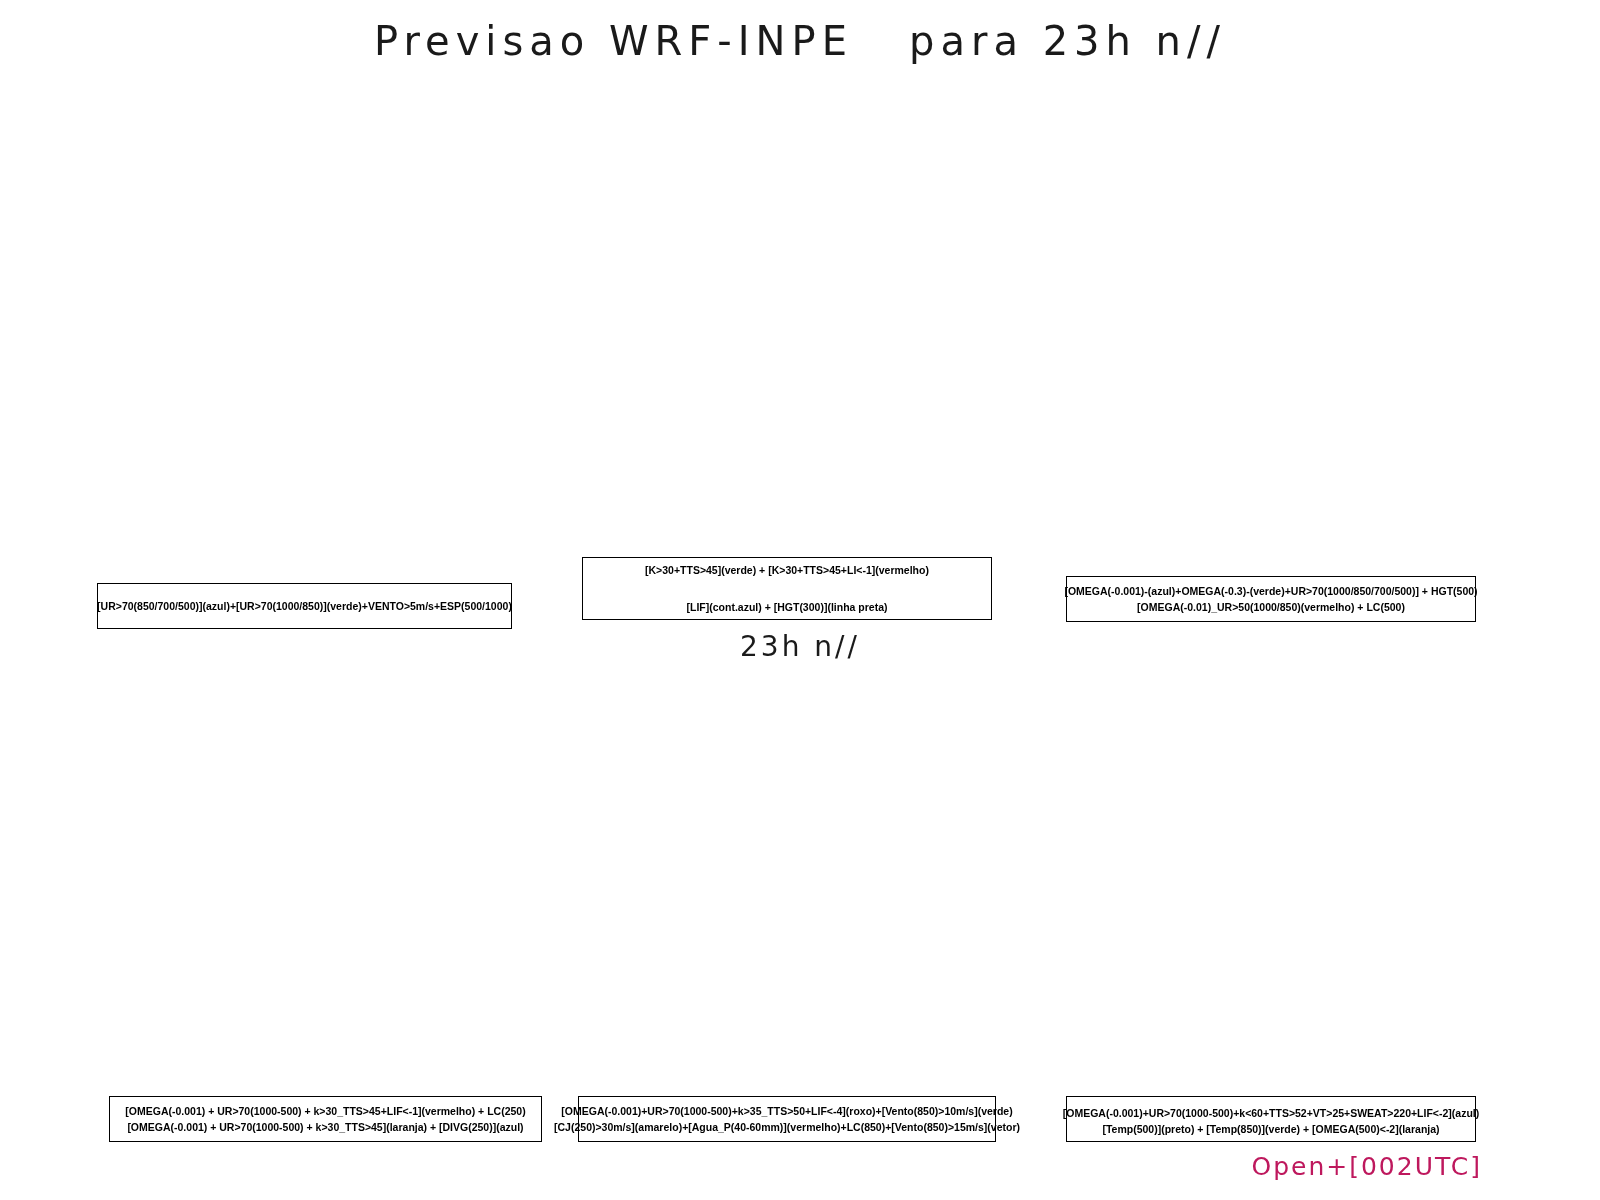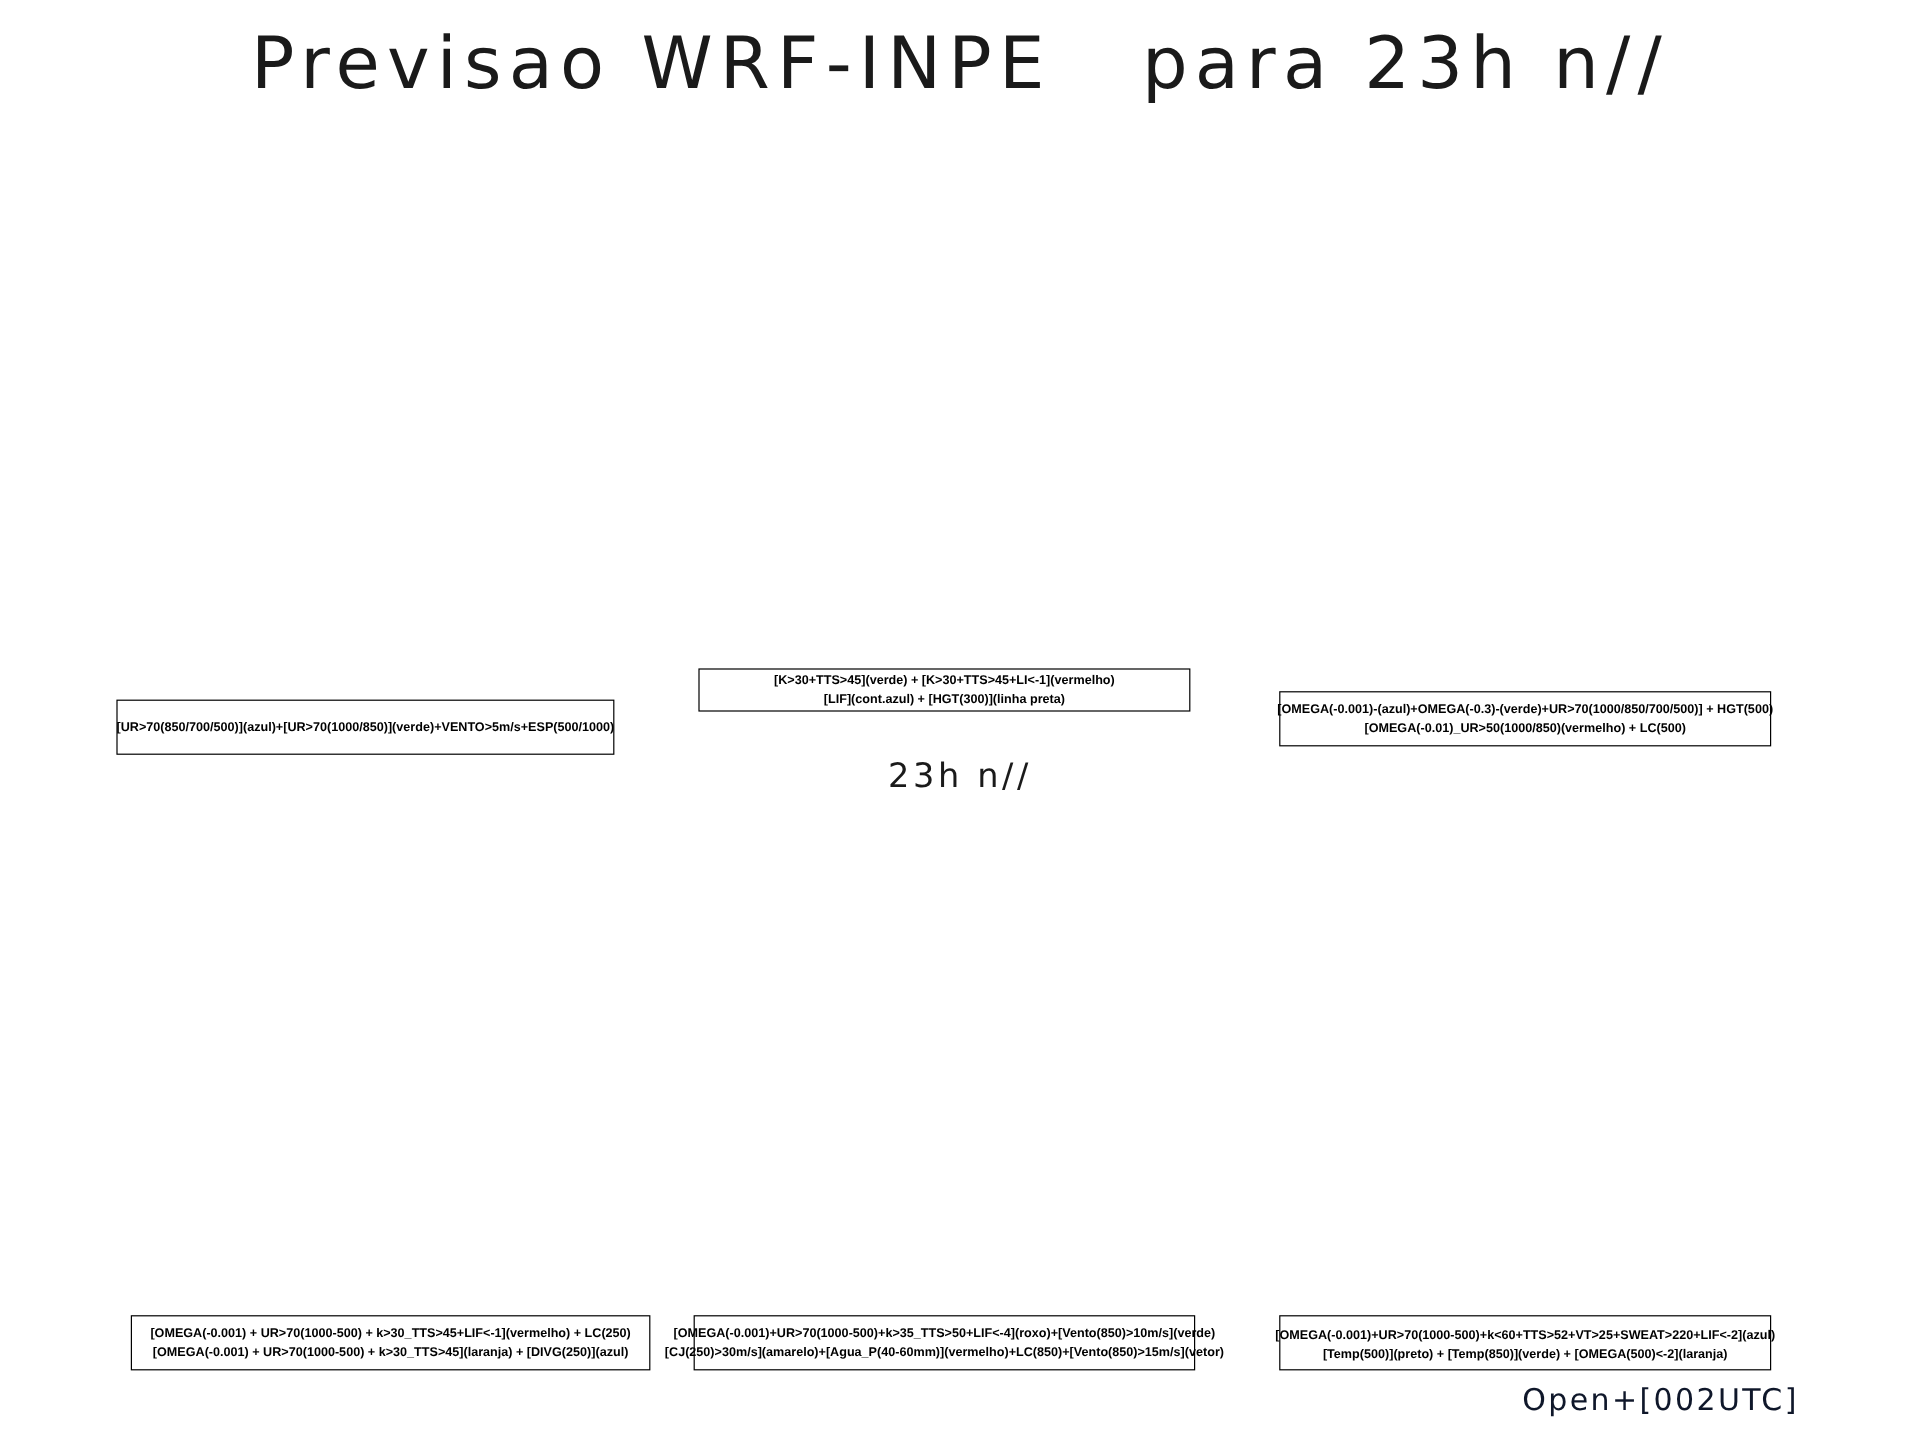--- a/index.html
+++ b/index.html
@@ -17,21 +17,21 @@
   }
 
   
   .main-title {
     position: absolute;
     top: 18px;
     left: 0;
     width: 100%;
     text-align: center;
     font-family: "DejaVu Sans", sans-serif;
-    font-size: 60px;
+    font-size: 40px;
     font-weight: 400;
     letter-spacing: 6px;
     color: #1a1a1a;
     white-space: pre;
   }
 
   
   .center-label {
     position: absolute;
     top: 630px;
@@ -43,25 +43,25 @@
     font-weight: 400;
     letter-spacing: 3px;
     color: #1a1a1a;
     white-space: pre;
   }
 
   
   .footer-label {
     position: absolute;
     top: 1152px;
-    right: 101px;
+    right: 118px;
     font-family: "DejaVu Sans", sans-serif;
     font-size: 25px;
     letter-spacing: 2px;
-    color: #0f172a;
+    color: #be185d;
     white-space: pre;
   }
 
   
   .legend-box {
     position: absolute;
     border: 1.5px solid #000000;
     background: #ffffff;
     box-sizing: border-box;
     display: flex;
@@ -75,21 +75,21 @@
     font-size: 10.5px;
     font-weight: bold;
     line-height: 16px;
     color: #000000;
     white-space: nowrap;
     text-align: center;
   }
 
   
   #box-tl { left: 97px;  top: 583px;  width: 415px; height: 46px; }
-  #box-tc { left: 582px; top: 557px; width: 410px; height: 36px; }
+  #box-tc { left: 582px; top: 557px; width: 410px; height: 63px; justify-content: space-between; }
   #box-tr { left: 1066px; top: 557px; width: 410px; height: 46px; margin-top: 19px; }
   #box-bl { left: 109px;  top: 1096px; width: 433px; height: 46px; }
   #box-bc { left: 578px; top: 1096px; width: 418px; height: 46px; }
   #box-br { left: 1066px; top: 1096px; width: 410px; height: 46px; justify-content: flex-end; }
 </style>
 </head>
 <body>
 
 <div class="main-title">Previsao WRF-INPE   para 23h n//</div>
 

